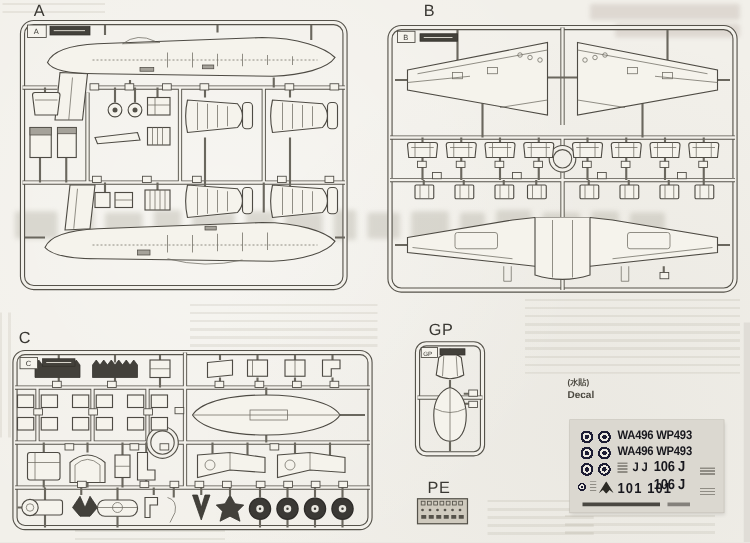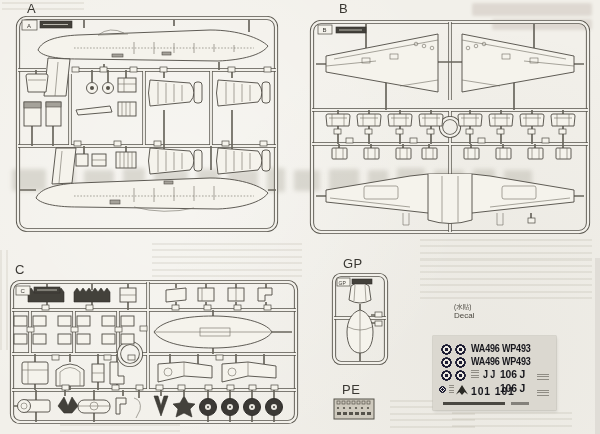--- a/index.html
+++ b/index.html
@@ -17,24 +17,24 @@
   .stub{fill:none;stroke:#6a675e;stroke-width:1.7;}
   .part{fill:#f5f3ec;stroke:#4e4b44;stroke-width:.9;}
   .pdark{fill:#43413b;stroke:#33312c;stroke-width:.6;}
   .pmid{fill:#a5a29a;stroke:#4e4b44;stroke-width:.6;}
   .detail{fill:none;stroke:#6e6b62;stroke-width:.6;}
   .dots{fill:none;stroke:#6e6b62;stroke-width:.6;stroke-dasharray:1.6 1.6;}
   .numbox{fill:#f5f3ec;stroke:#4e4b44;stroke-width:.7;}
   .tagtxt{font-family:"Liberation Sans",sans-serif;font-size:6px;fill:#3a3833;}
   .tagtxt-s{font-family:"Liberation Sans",sans-serif;font-size:5px;fill:#3a3833;}
   
-  .decal-head{position:absolute;left:454px;top:303px;color:#4a473f;line-height:1.3;}
+  .decal-head{position:absolute;left:454px;top:303px;color:#4a473f;line-height:1.3;font-weight:bold;}
   .decal-head .cjk{font-size:6.5px;}
   .decal-head .en{font-size:8px;}
-  .decal-sheet{position:absolute;left:433px;top:336px;width:123px;height:74px;background:#dbd8d0;
+  .decal-sheet{position:absolute;left:456px;top:336px;width:123px;height:74px;background:#dbd8d0;
                box-shadow:0 0 0 .5px #c2bfb6, 1px 2px 3px rgba(0,0,0,.10);}
   .roundel{position:absolute;width:11px;height:11px;border-radius:50%;
            background:radial-gradient(circle,#1c1c33 0 1.8px,#ece9e1 1.8px 3.4px,#1c1c33 3.4px 5.1px,rgba(0,0,0,0) 5.1px);}
   .roundel.small{width:7px;height:7px;
            background:radial-gradient(circle,#1c1c33 0 1.1px,#ece9e1 1.1px 2.1px,#1c1c33 2.1px 3.3px,rgba(0,0,0,0) 3.3px);}
   .dtext{position:absolute;font-weight:bold;color:#17171d;transform:scaleX(.9);transform-origin:left center;
          white-space:nowrap;letter-spacing:-.2px;}
   .stencil-block{position:absolute;background:repeating-linear-gradient(180deg,#8f8c84 0 1px,rgba(0,0,0,0) 1px 2.4px);}
   .emblem{position:absolute;width:12px;height:10px;background:#2b2a25;
           clip-path:polygon(50% 0,100% 95%,72% 70%,50% 100%,28% 70%,0 95%);}

